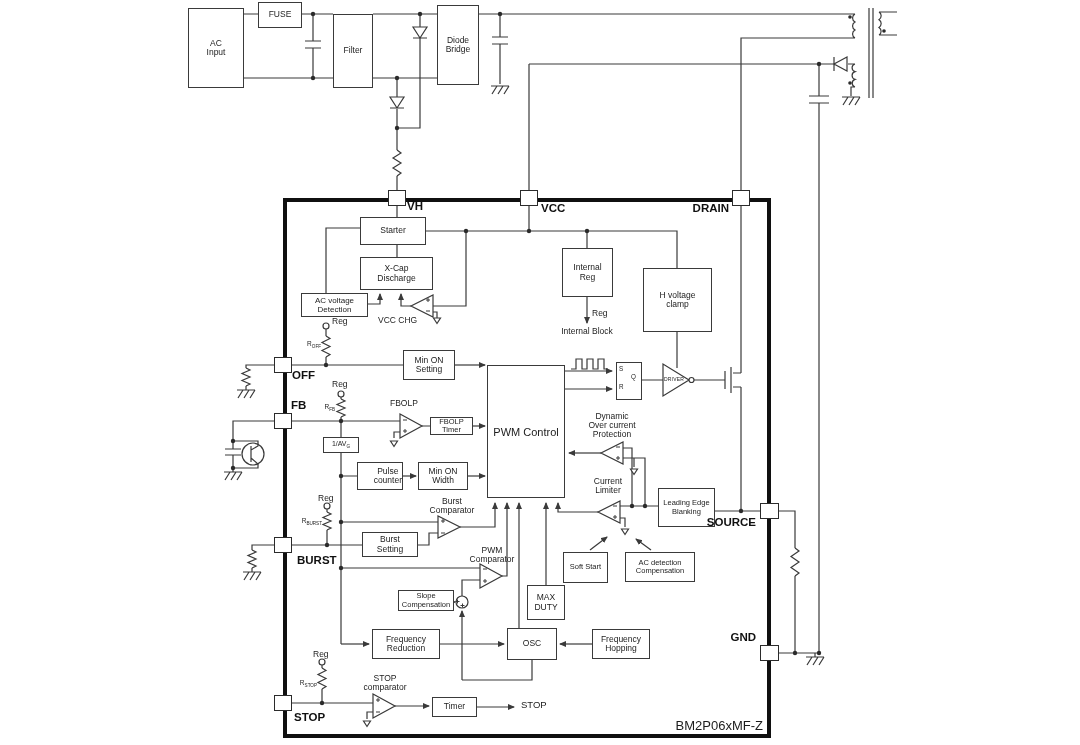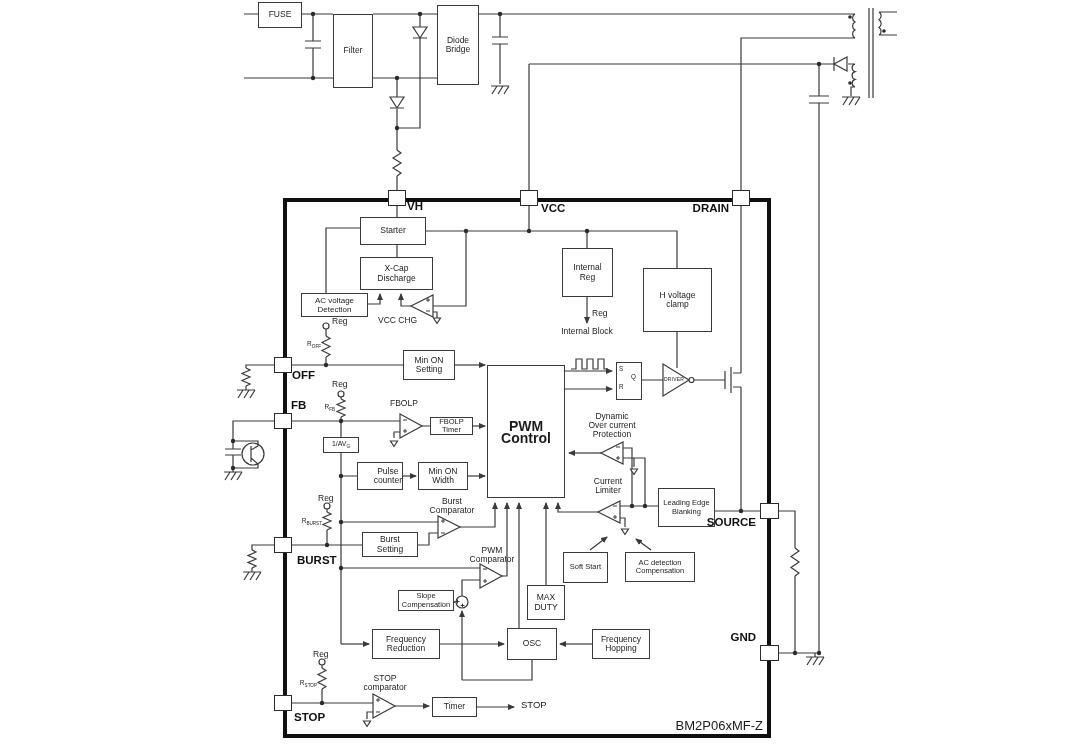--- a/index.html
+++ b/index.html
@@ -5,21 +5,21 @@
   html,body{margin:0;padding:0;background:#fff;}
   #stage{position:relative;width:1080px;height:745px;background:#fff;overflow:hidden;
          font-family:"Liberation Sans",sans-serif;color:#1c1c1c;}
   #wires{position:absolute;left:0;top:0;pointer-events:none;}
   .box{position:absolute;border:1.2px solid #3a3a3a;background:#fff;box-sizing:border-box;
        display:flex;align-items:center;justify-content:center;text-align:center;
        white-space:pre-line;font-size:8.5px;line-height:9.5px;color:#1c1c1c;z-index:3;}
   .f7{font-size:7px;line-height:8px;}
   .f75{font-size:7.5px;line-height:8.5px;}
   .f8{font-size:8px;line-height:9.5px;}
-  .f11{font-size:14px;line-height:12px;font-weight:bold;}
+  .f11{font-size:11px;line-height:12px;}
   .lbl{position:absolute;white-space:pre-line;font-size:8.5px;line-height:9px;z-index:4;}
   .lblc{text-align:center;}
   .pin{position:absolute;border:1.6px solid #2b2b2b;background:#fff;box-sizing:border-box;z-index:5;}
   .pinlbl{position:absolute;font-weight:700;font-size:11.5px;color:#101010;z-index:4;}
   .icb{position:absolute;border:4px solid #101010;box-sizing:border-box;z-index:1;}
   .sub{font-size:4.6px;vertical-align:-1.5px;}
   .rlbl{font-size:6.5px;}
   .tiny{font-size:5px;line-height:5px;letter-spacing:.2px;}
   .ff{font-size:6.3px;line-height:6.3px;position:absolute;z-index:4;}
   .pn{position:absolute;font-size:13px;color:#1c1c1c;text-align:right;z-index:4;}
@@ -202,20 +202,22 @@
         <circle cx="645" cy="506" r="2.2"></circle>
       <circle cx="741" cy="511" r="2.2"></circle>
       <circle cx="233" cy="441" r="2.2"></circle>
         <circle cx="233" cy="468" r="2.2"></circle>
       <circle cx="850" cy="17" r="1.8"></circle>
         <circle cx="884" cy="31" r="1.8"></circle>
         <circle cx="850" cy="83" r="1.8"></circle>
     </g>
   </svg>
 
+  <div class="box" style="left:188px;top:8px;width:56px;height:80px;"><span>AC
+Input</span></div>
   <div class="box" style="left:258px;top:2px;width:44px;height:26px;justify-content:center;"><span>FUSE</span></div>
   <div class="box" style="left:333px;top:14px;width:40px;height:74px;"><span>Filter</span></div>
   <div class="box" style="left:437px;top:5px;width:42px;height:80px;"><span>Diode
 Bridge</span></div>
 
   <div class="box" style="left:360px;top:217px;width:66px;height:28px;"><span>Starter</span></div>
   <div class="box" style="left:360px;top:257px;width:73px;height:33px;"><span>X-Cap
 Discharge</span></div>
   <div class="box f8" style="left:301px;top:293px;width:67px;height:24px;"><span>AC voltage
 Detection</span></div>

